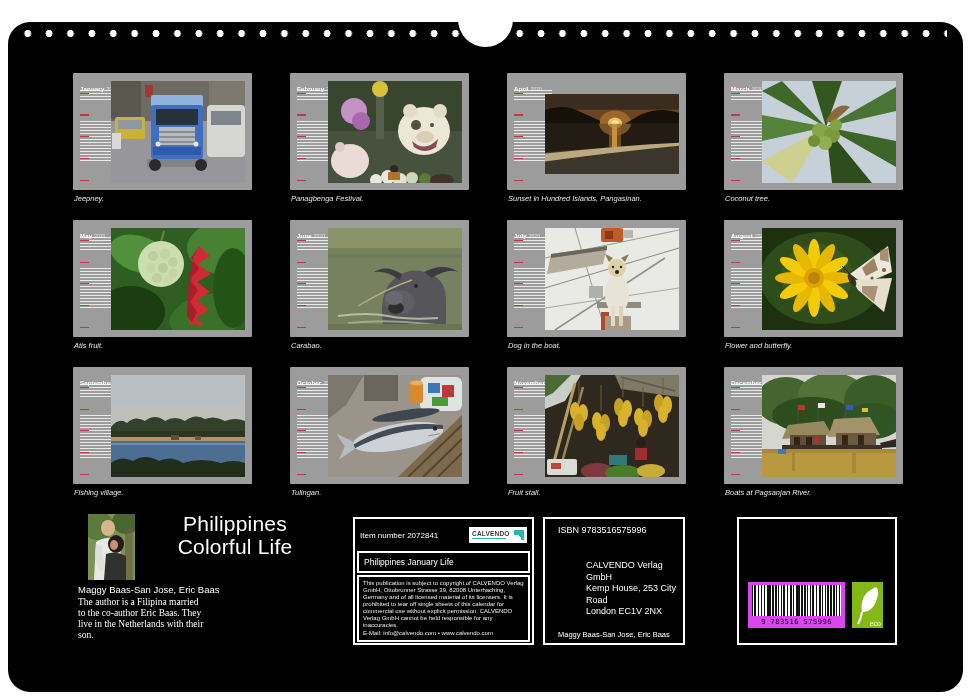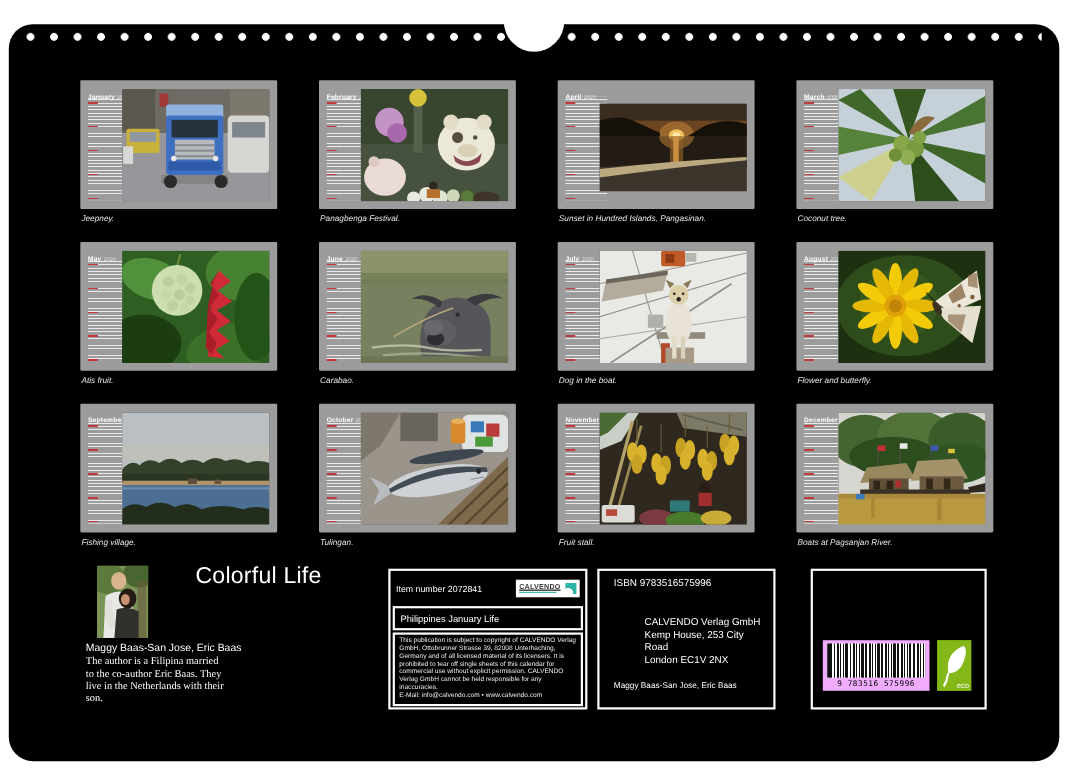--- a/index.html
+++ b/index.html
@@ -59,46 +59,46 @@
     color:#fff;font-size:21px;line-height:23px;letter-spacing:.2px;
   }
   .authors-line{position:absolute;left:78px;top:584px;font-size:9.5px;color:#fff;}
   .bio-text{position:absolute;left:78px;top:597px;width:126px;font-size:9.5px;line-height:11px;color:#fff;font-family:Liberation Serif, serif;}
 
   
   .pub-box{
     position:absolute;left:353px;top:517px;width:181px;height:128px;
     border:2px solid #fff;background:#000;box-sizing:border-box;z-index:2;
   }
-  .pub-row1{height:32px;display:flex;align-items:center;justify-content:space-between;padding:0 5px;text-decoration:underline;}
+  .pub-row1{height:32px;display:flex;align-items:center;justify-content:space-between;padding:0 5px;}
   .item-number{font-size:8px;color:#fff;}
   .calvendo-logo{width:58px;height:16px;background:#fff;display:flex;align-items:center;justify-content:space-between;padding:2px 3px;box-sizing:border-box;}
   .logo-words{display:flex;flex-direction:column;}
   .logo-word{font-size:6.5px;font-weight:bold;color:#3a3a3a;line-height:6.5px;letter-spacing:.2px;}
   .logo-tag{width:34px;height:1px;background:#2fb3a9;margin-top:1px;}
   .logo-mark{width:10px;height:10px;background:radial-gradient(circle at 25% 92%,#fff 0 38%,#2fb3a9 40%);}
   .pub-title-box{margin:0 2px;border:2px solid #fff;font-size:8.5px;color:#fff;padding:4px 3px 4px 5px;}
   .pub-copy-box{margin:2px;border:2px solid #fff;padding:3px 4px;font-size:6px;line-height:7px;color:#ececec;}
   .email-line{margin-top:1px;}
 
   
   .isbn-box{
-    position:absolute;left:543px;top:517px;width:162px;height:128px;
+    position:absolute;left:543px;top:517px;width:142px;height:128px;
     border:2px solid #fff;box-sizing:border-box;color:#fff;padding:6px 4px 0 13px;z-index:2;
   }
   .isbn-line{font-size:9px;}
   .pub-address{margin-top:25px;font-size:9px;line-height:11.5px;margin-left:28px;}
   .isbn-authors{margin-top:12px;font-size:7.5px;}
 
   
   .barcode-box{
     position:absolute;left:737px;top:517px;width:160px;height:128px;
     border:2px solid #fff;box-sizing:border-box;z-index:2;
   }
-  .barcode{position:absolute;left:9px;top:63px;width:97px;height:46px;background:#f0abfc;}
+  .barcode{position:absolute;left:9px;top:63px;width:97px;height:46px;background:#d946ef;}
   .bars{
     position:absolute;left:4px;right:4px;top:3px;height:31px;background:#fff;
     background-image:
       repeating-linear-gradient(90deg,#111 0 1.2px,transparent 1.2px 2.9px),
       repeating-linear-gradient(90deg,transparent 0 1.7px,#111 1.7px 3.1px,transparent 3.1px 7.3px);
   }
   .barcode-digits{
     position:absolute;bottom:2px;width:100%;text-align:center;
     font-family:"DejaVu Sans Mono",monospace;font-size:7px;color:#000;letter-spacing:.5px;
   }
@@ -552,20 +552,21 @@
     <rect x="37" y="14" width="8" height="52" fill="#6b5a40" opacity=".6"></rect>
     <ellipse cx="20" cy="14" rx="7" ry="8" fill="#d8b48e"></ellipse>
     <path d="M8 28 Q20 20 32 28 L34 66 L6 66 Z" fill="#e8e8e4"></path>
     <path d="M8 30 Q5 48 13 58 L19 54 Q13 44 14 32 Z" fill="#e0e0da"></path>
     <ellipse cx="28" cy="30" rx="8" ry="9" fill="#241c14"></ellipse>
     <ellipse cx="26" cy="31" rx="4" ry="5" fill="#c89272"></ellipse>
     <path d="M18 40 Q28 36 38 42 L38 66 L16 66 Z" fill="#30302c"></path>
   </svg>
 </div>
 <div class="main-title">
+  <div>Philippines</div>
   <div>Colorful Life</div>
 </div>
 <div class="authors-line">Maggy Baas-San Jose, Eric Baas</div>
 <div class="bio-text">The author is a Filipina married to the co-author Eric Baas. They live in the Netherlands with their son.</div>
 
 <div class="pub-box">
   <div class="pub-row1">
     <span class="item-number">Item number 2072841</span>
     <span class="calvendo-logo">
       <span class="logo-words">

